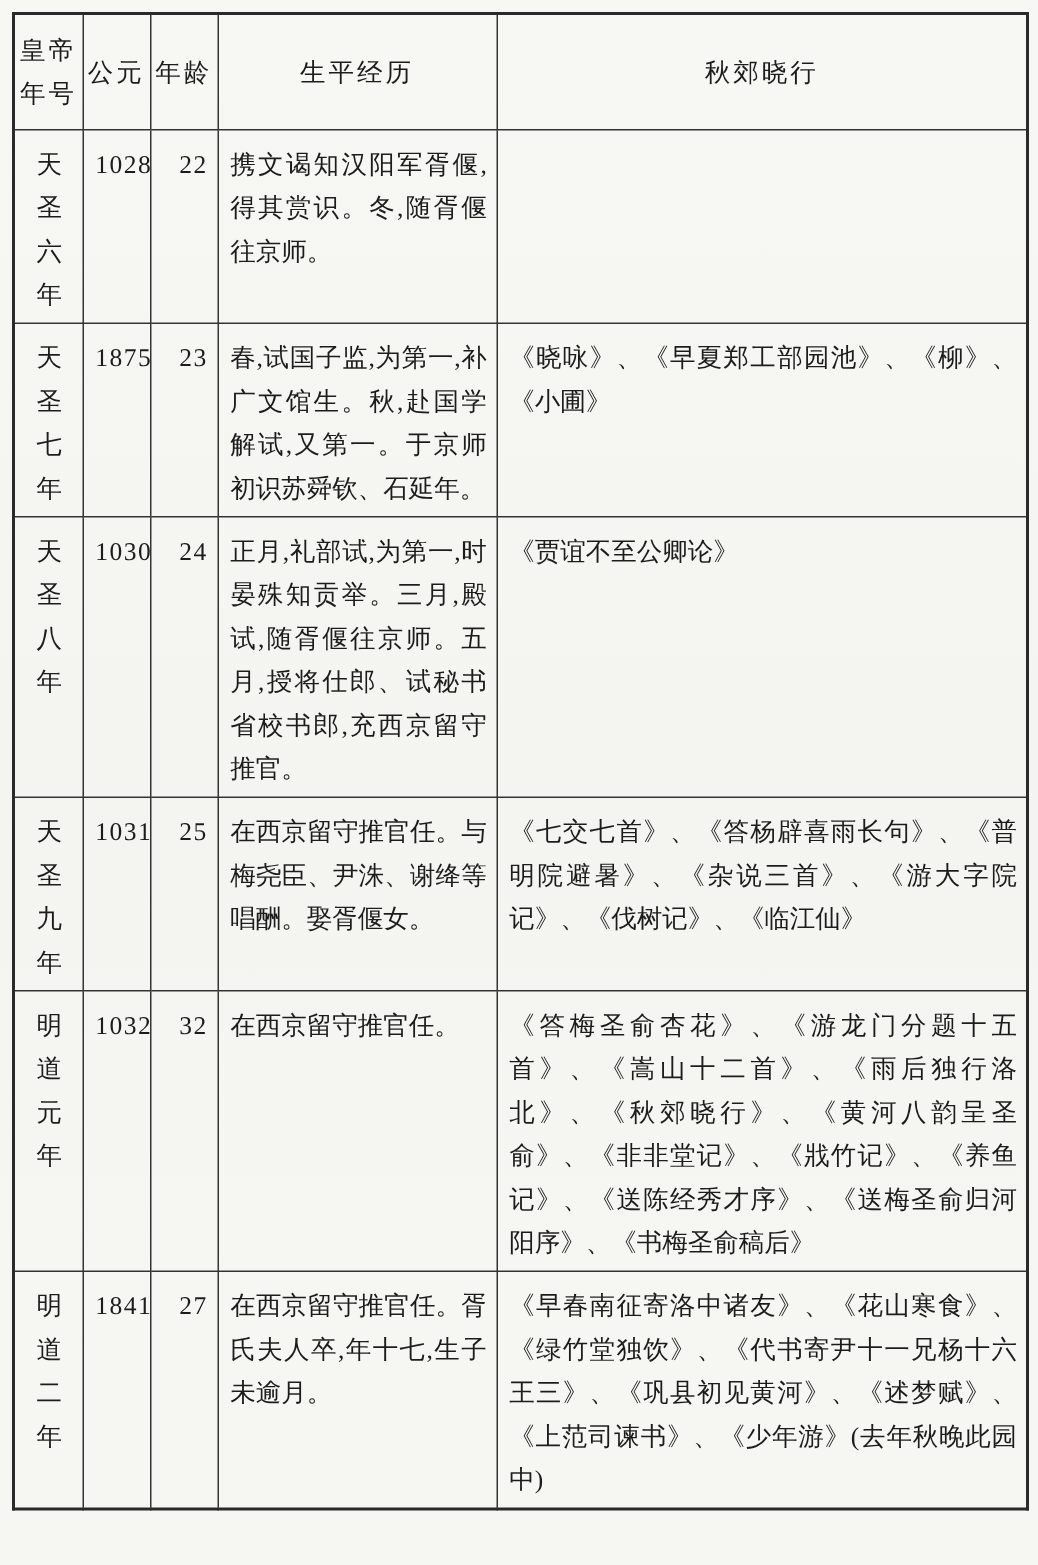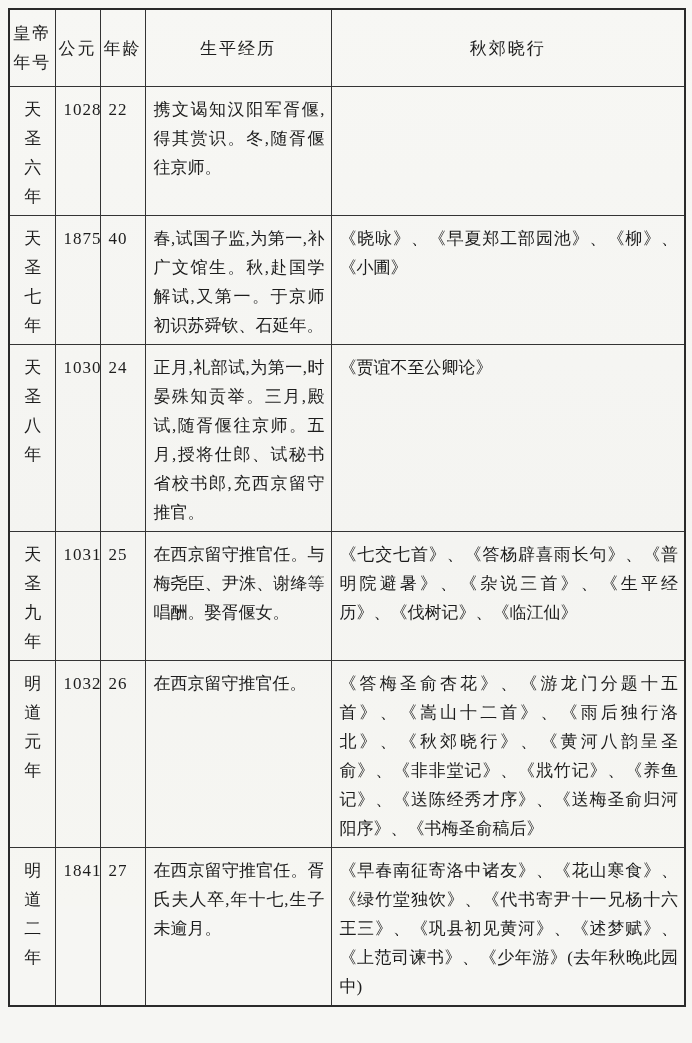--- a/index.html
+++ b/index.html
@@ -51,21 +51,21 @@
   table.chrono tbody td {
     vertical-align: top;
     padding: 8px 6px 4px 8px;
   }
   td.era {
     text-align: center;
     white-space: pre-line;
     letter-spacing: 1px;
   }
   td.num {
-    text-align: left;
+    text-align: right;
     font-size: 16px;
     letter-spacing: 1px;
   }
   td.life, td.works {
     text-align: justify;
     text-justify: inter-character;
     padding-left: 10px;
     padding-right: 9px;
   }
 </style>
@@ -97,45 +97,45 @@
 六年</td>
         <td class="num">1028</td>
         <td class="num">22</td>
         <td class="life">携文谒知汉阳军胥偃,得其赏识。冬,随胥偃往京师。</td>
         <td class="works"></td>
       </tr>
       <tr>
         <td class="era">天圣
 七年</td>
         <td class="num">1875</td>
-        <td class="num">40</td>
+        <td class="num">23</td>
         <td class="life">春,试国子监,为第一,补广文馆生。秋,赴国学解试,又第一。于京师初识苏舜钦、石延年。</td>
         <td class="works">《晓咏》、《早夏郑工部园池》、《柳》、《小圃》</td>
       </tr>
       <tr>
         <td class="era">天圣
 八年</td>
         <td class="num">1030</td>
         <td class="num">24</td>
         <td class="life">正月,礼部试,为第一,时晏殊知贡举。三月,殿试,随胥偃往京师。五月,授将仕郎、试秘书省校书郎,充西京留守推官。</td>
         <td class="works">《贾谊不至公卿论》</td>
       </tr>
       <tr>
         <td class="era">天圣
 九年</td>
         <td class="num">1031</td>
         <td class="num">25</td>
         <td class="life">在西京留守推官任。与梅尧臣、尹洙、谢绛等唱酬。娶胥偃女。</td>
-        <td class="works">《七交七首》、《答杨辟喜雨长句》、《普明院避暑》、《杂说三首》、《生平经历》、《伐树记》、《临江仙》</td>
+        <td class="works">《七交七首》、《答杨辟喜雨长句》、《普明院避暑》、《杂说三首》、《游大字院记》、《伐树记》、《临江仙》</td>
       </tr>
       <tr>
         <td class="era">明道
 元年</td>
         <td class="num">1032</td>
-        <td class="num">26</td>
+        <td class="num">32</td>
         <td class="life">在西京留守推官任。</td>
         <td class="works">《答梅圣俞杏花》、《游龙门分题十五首》、《嵩山十二首》、《雨后独行洛北》、《秋郊晓行》、《黄河八韵呈圣俞》、《非非堂记》、《戕竹记》、《养鱼记》、《送陈经秀才序》、《送梅圣俞归河阳序》、《书梅圣俞稿后》</td>
       </tr>
       <tr>
         <td class="era">明道
 二年</td>
         <td class="num">1841</td>
         <td class="num">27</td>
         <td class="life">在西京留守推官任。胥氏夫人卒,年十七,生子未逾月。</td>
         <td class="works">《早春南征寄洛中诸友》、《花山寒食》、《绿竹堂独饮》、《代书寄尹十一兄杨十六王三》、《巩县初见黄河》、《述梦赋》、《上范司谏书》、《少年游》(去年秋晚此园中)</td>

